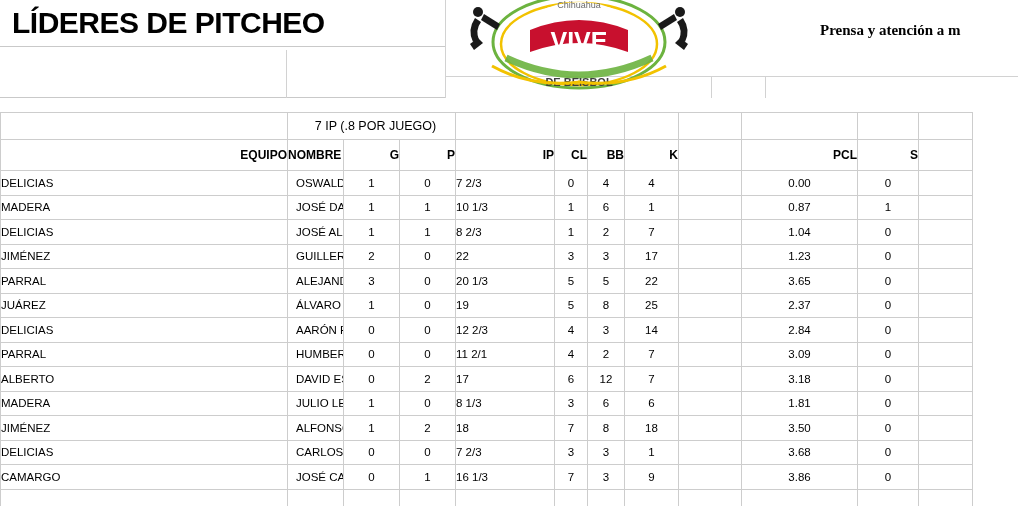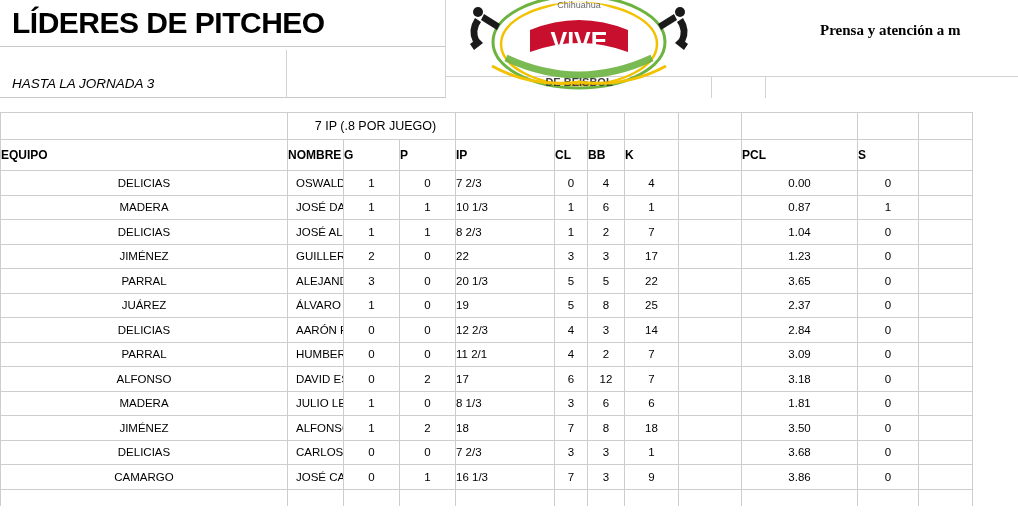--- a/index.html
+++ b/index.html
@@ -168,29 +168,29 @@
     font-size: 12.5px;
   }
   .note-cell {
     text-align: center;
   }
 
   tr.row-head td {
     height: 30px;
     font-weight: bold;
     font-size: 12px;
-    text-align: left;
+    text-align: right;
   }
   tr.row-head td.c-nombre {
     text-align: center;
     padding-left: 0 !important;
   }
 
   tr.row-data td { height: 23.5px; }
-  tr.row-data td.c-equipo { text-align: center; }
+  tr.row-data td.c-equipo { text-align: left; }
 
   .blank-row td { height: 10px; border: 1px solid #cdcdcd; }
 
   
   .bottom-fill {
     position: absolute;
     left: 0;
     top: 506px;
     width: 1018px;
     height: 7px;
@@ -200,21 +200,20 @@
 </head>
 <body>
 
 <div class="sheet">
 
   <div class="header-zone">
 
     <div class="title-main">LÍDERES DE PITCHEO</div>
     <div class="title-rule"></div>
 
-    <div class="subtitle">HASTA LA JORNADA 3</div>
     <div class="subtitle-rule"></div>
 
     <div class="vcol-a"></div>
     <div class="vcol-b"></div>
     <div class="vcol-c"></div>
     <div class="vcol-d"></div>
     <div class="hrule-top"></div>
 
     <div class="press-text">Prensa y atención a m</div>
 
@@ -397,21 +396,21 @@
         <td class="c-cl">4</td>
         <td class="c-bb">2</td>
         <td class="c-k">7</td>
         <td class="c-gap"></td>
         <td class="c-pcl">3.09</td>
         <td class="c-s">0</td>
         <td class="c-tail"></td>
       </tr>
 
       <tr class="row-data">
-        <td class="c-equipo">ALFONSO</td>
+        <td class="c-equipo">ALBERTO</td>
         <td class="c-nombre">DAVID ESLY REYES</td>
         <td class="c-g">0</td>
         <td class="c-p">2</td>
         <td class="c-ip">17</td>
         <td class="c-cl">6</td>
         <td class="c-bb">12</td>
         <td class="c-k">7</td>
         <td class="c-gap"></td>
         <td class="c-pcl">3.18</td>
         <td class="c-s">0</td>

